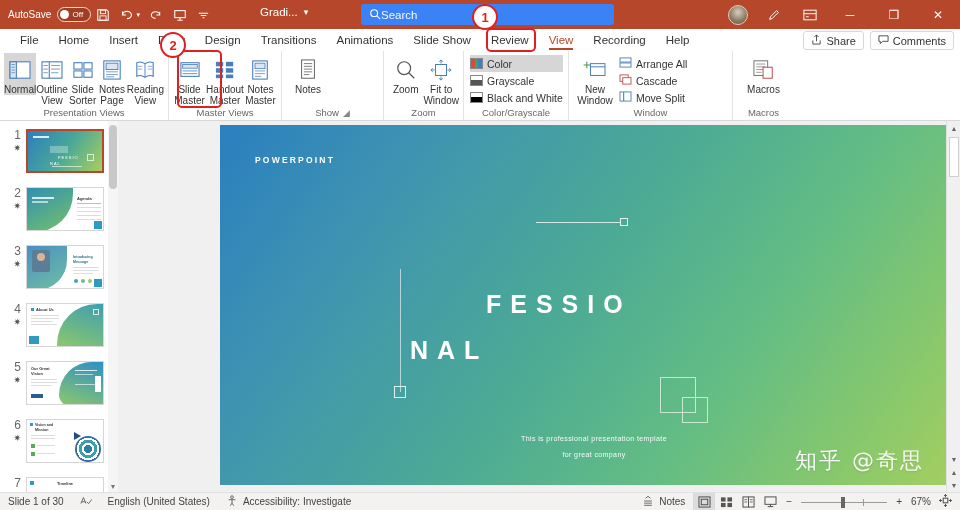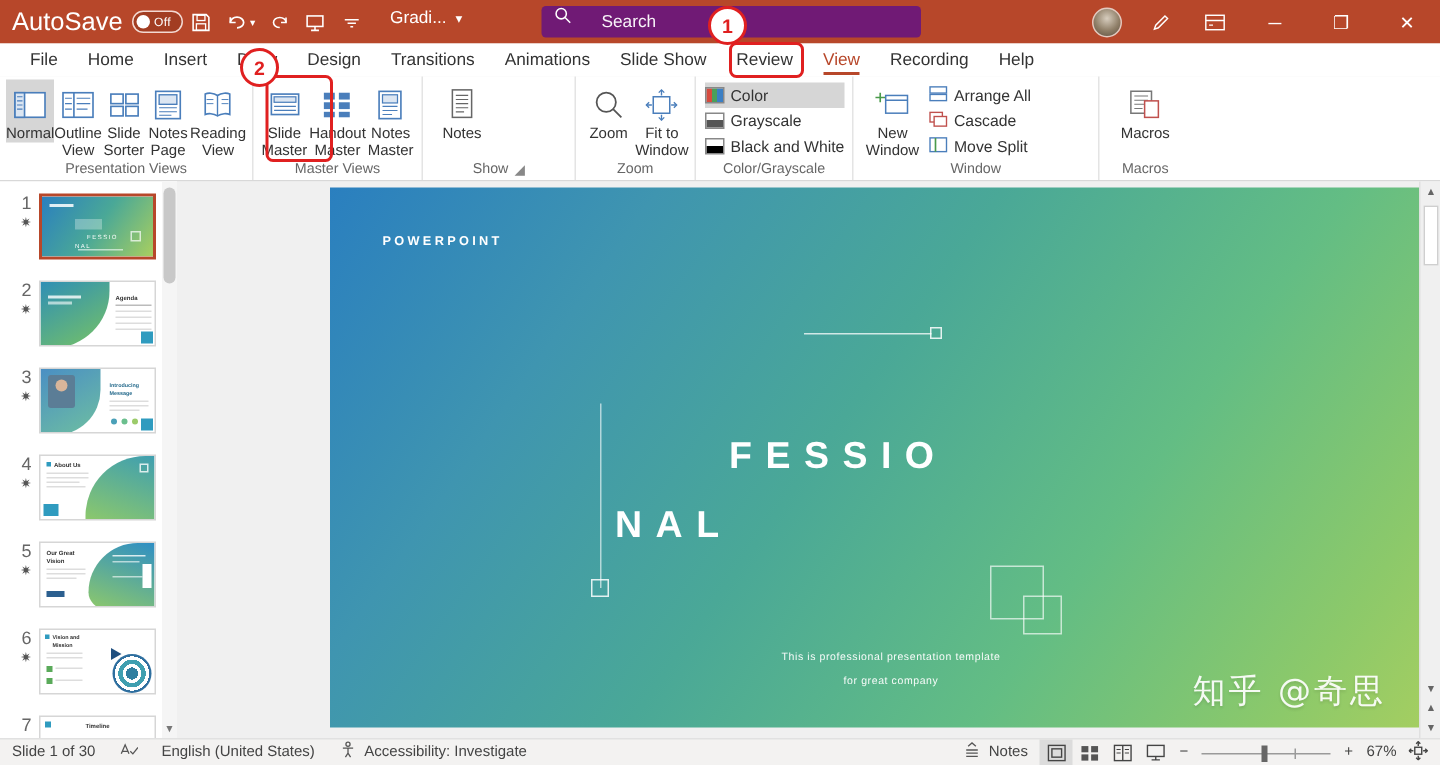--- a/index.html
+++ b/index.html
@@ -15,38 +15,38 @@
   .titlebar {
     position: absolute; top: 0; left: 0; width: 960px; height: 29px;
     background: #b7472a; display: flex; align-items: center;
     color: #fff; font-size: 11px;
   }
   .qat { display: flex; align-items: center; gap: 0; padding-left: 8px; }
   .qat-item {
     height: 24px; min-width: 24px; display: flex; align-items: center;
     justify-content: center; padding: 0 4px; color: #fff;
   }
-  .autosave-label { font-size: 17px; margin-right: 6px; }
+  .autosave-label { font-size: 10px; margin-right: 6px; }
   .toggle {
     width: 34px; height: 15px; border-radius: 8px; border: 1px solid #f3d9d2;
     background: #a23d22; display: flex; align-items: center; padding: 0 2px;
     position: relative;
   }
   .toggle .knob {
     width: 9px; height: 9px; border-radius: 50%; background: #fff;
   }
   .toggle .tog-txt { font-size: 8px; margin-left: 3px; letter-spacing: .2px; color:#fff;}
   .docname {
     position: absolute; left: 260px; top: 6px;
     font-size: 11.5px; color: #fff; display: flex; align-items: center; gap: 6px;
   }
   .searchbox {
     position: absolute; left: 361px; top: 4px; width: 253px; height: 21px;
-    background: #701a75; border-radius: 3px; display: flex; 
-    padding-left: 8px; gap: 20px;
+    background: #3b82f6; border-radius: 3px; display: flex; align-items: center;
+    padding-left: 8px; gap: 0;
   }
   .searchbox input {
     background: transparent; border: none; outline: none; color: #fff;
     font-size: 11.5px; font-family: inherit; width: 200px;
   }
   .searchbox input::placeholder { color: #fff; opacity: .95; }
   .tb-right {
     position: absolute; right: 0; top: 0; height: 29px;
     display: flex; align-items: center;
   }
@@ -320,20 +320,39 @@
     <div class="tab">Draw</div>
     <div class="tab">Design</div>
     <div class="tab">Transitions</div>
     <div class="tab">Animations</div>
     <div class="tab">Slide Show</div>
     <div class="tab">Review</div>
     <div class="tab active">View</div>
     <div class="tab">Recording</div>
     <div class="tab">Help</div>
 
+    <div class="tabstrip-right">
+      <div class="pillbtn bordered">
+        <span>
+          <svg width="11" height="11" viewBox="0 0 12 12">
+              <path d="M2 7v4h8V7" fill="none" stroke="#444" stroke-width="1"></path>
+              <path d="M6 8V1M3.5 3.5L6 1l2.5 2.5" fill="none" stroke="#444" stroke-width="1"></path>
+            </svg>
+        </span>
+        <span>Share</span>
+      </div>
+      <div class="pillbtn bordered">
+        <span>
+          <svg width="11" height="11" viewBox="0 0 12 12">
+              <path d="M1 2h10v6H5L2.5 10.5V8H1V2z" fill="none" stroke="#444" stroke-width="1"></path>
+            </svg>
+        </span>
+        <span>Comments</span>
+      </div>
+    </div>
   </div>
 
   <div class="ribbon">
 
     <div class="rgroup" style="width:168px;">
       <div class="rg-body">
         <div class="bigbtn selected">
           <span class="glyph">
             <svg width="22" height="20" viewBox="0 0 24 22">
                 <rect x="1" y="2" width="22" height="18" fill="#fff" stroke="#4a7ebb" stroke-width="1.2"></rect>

